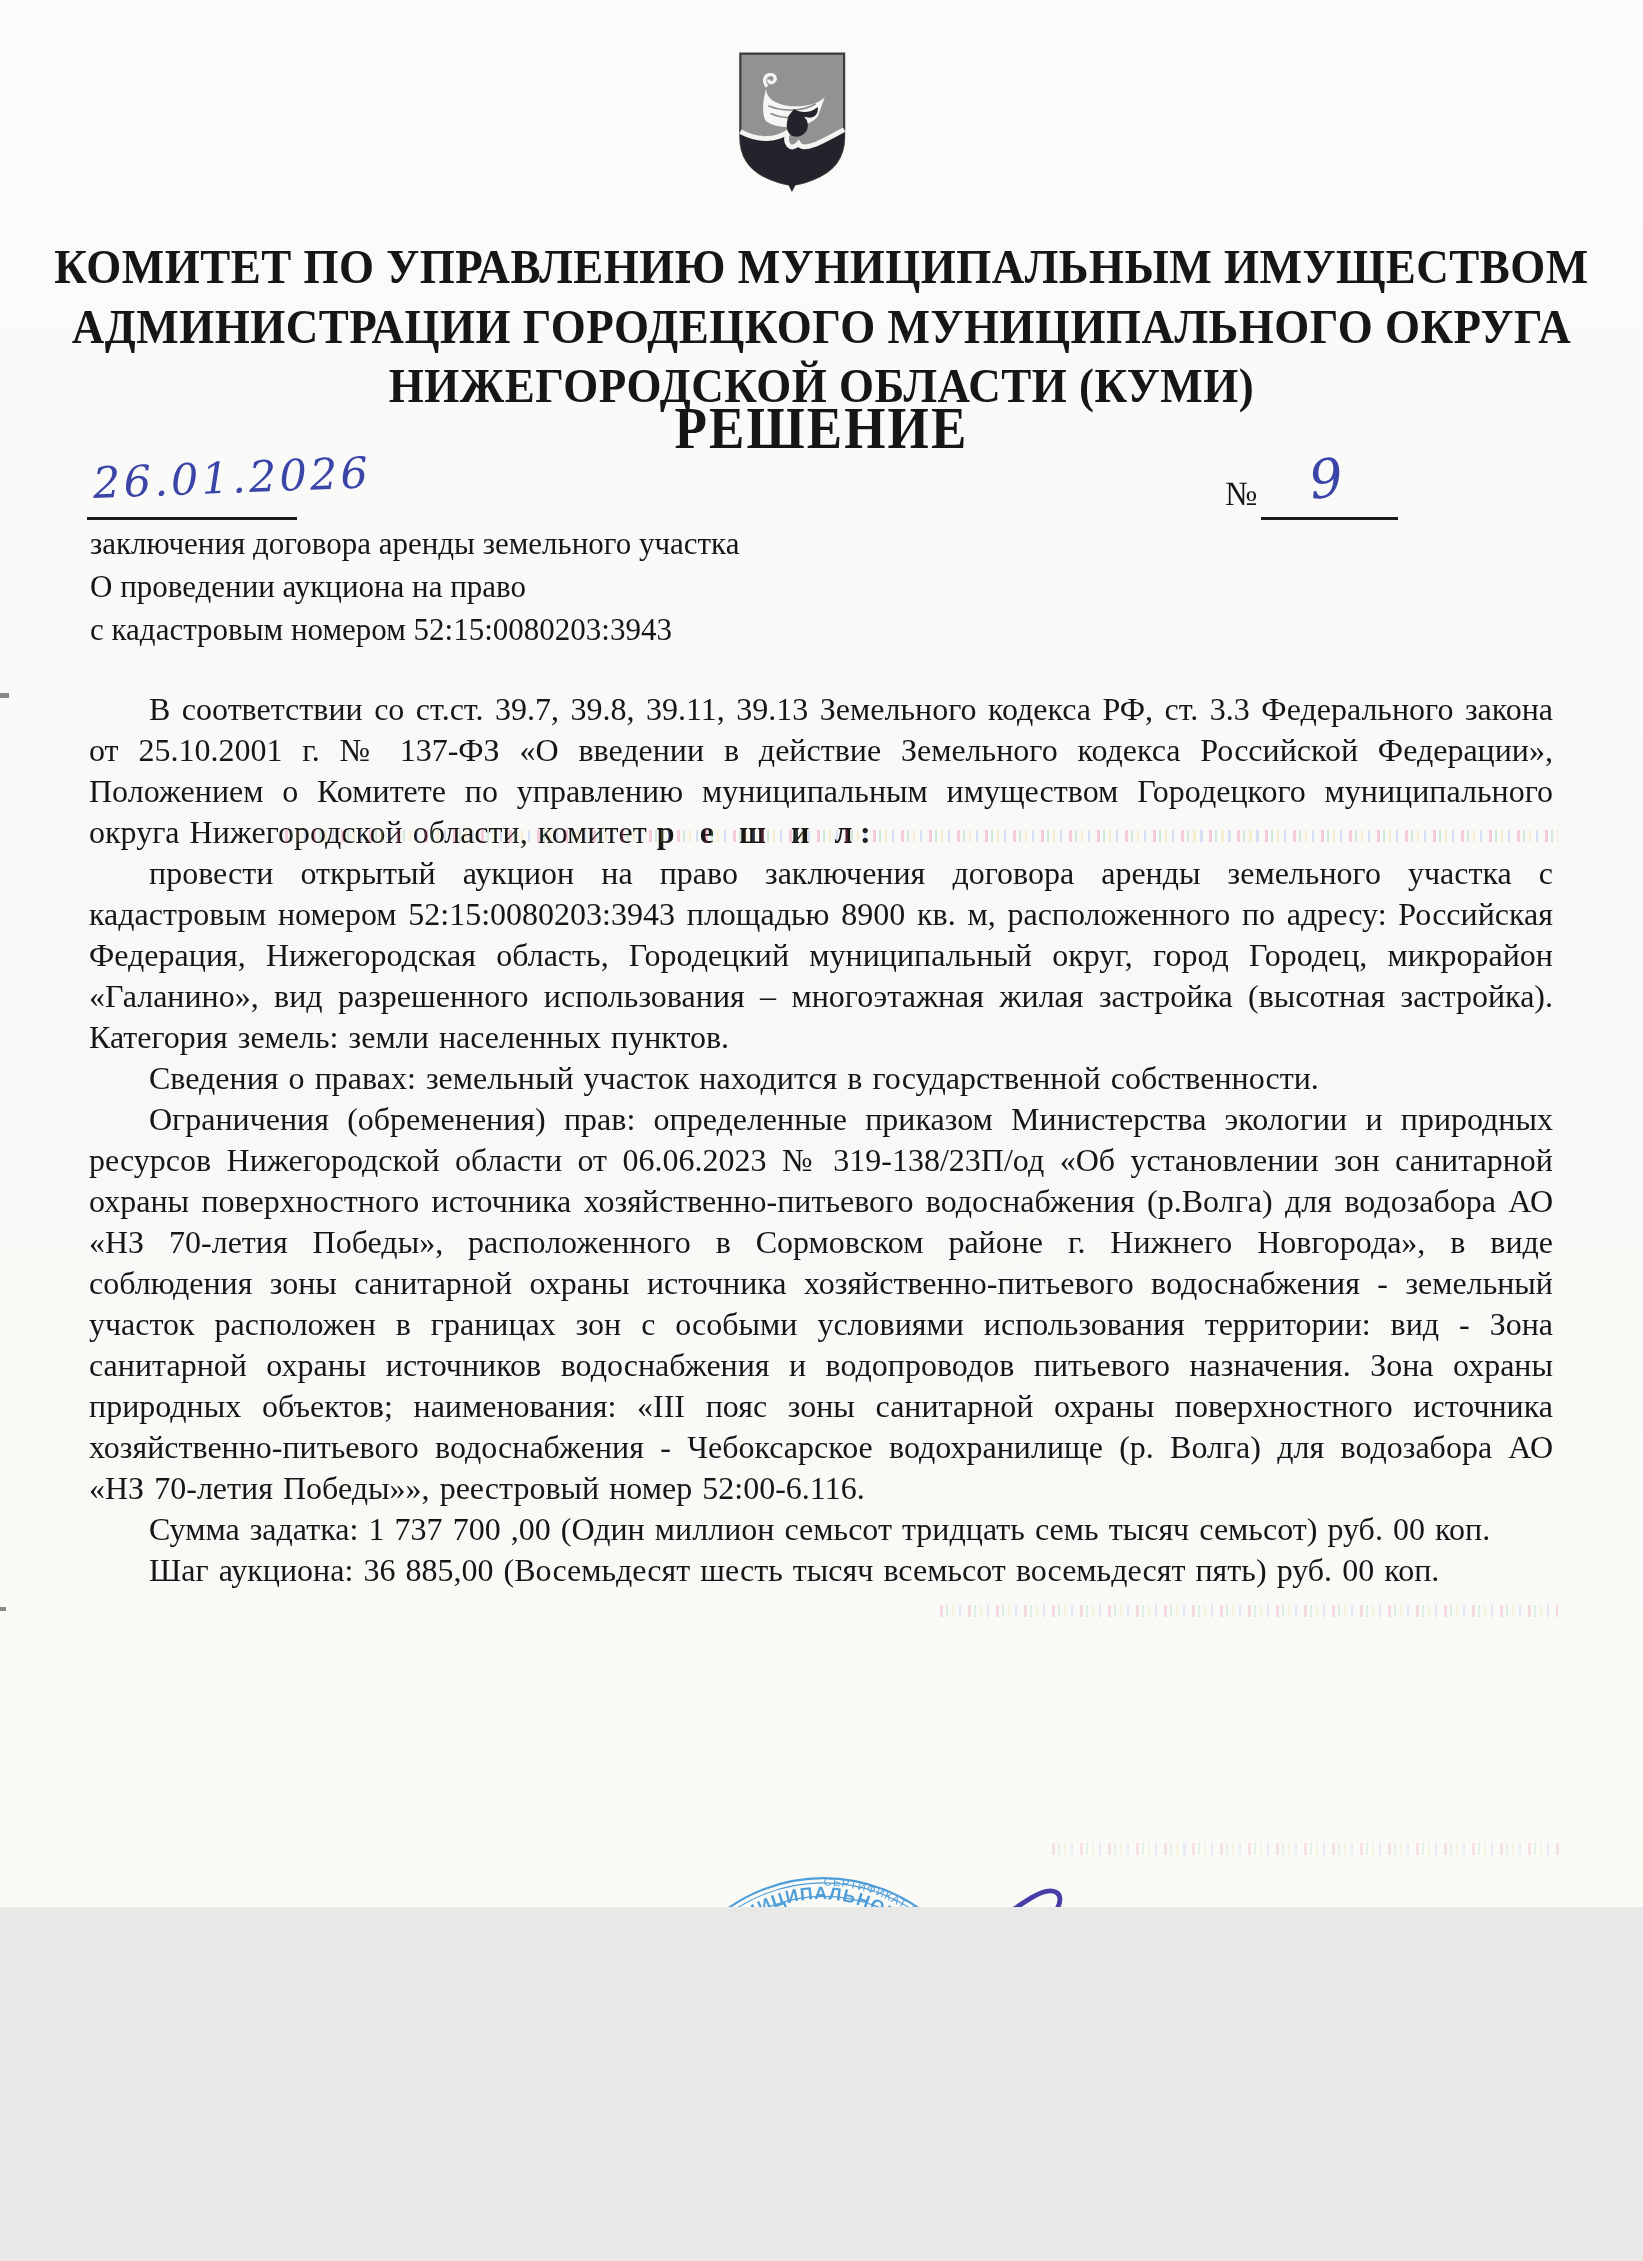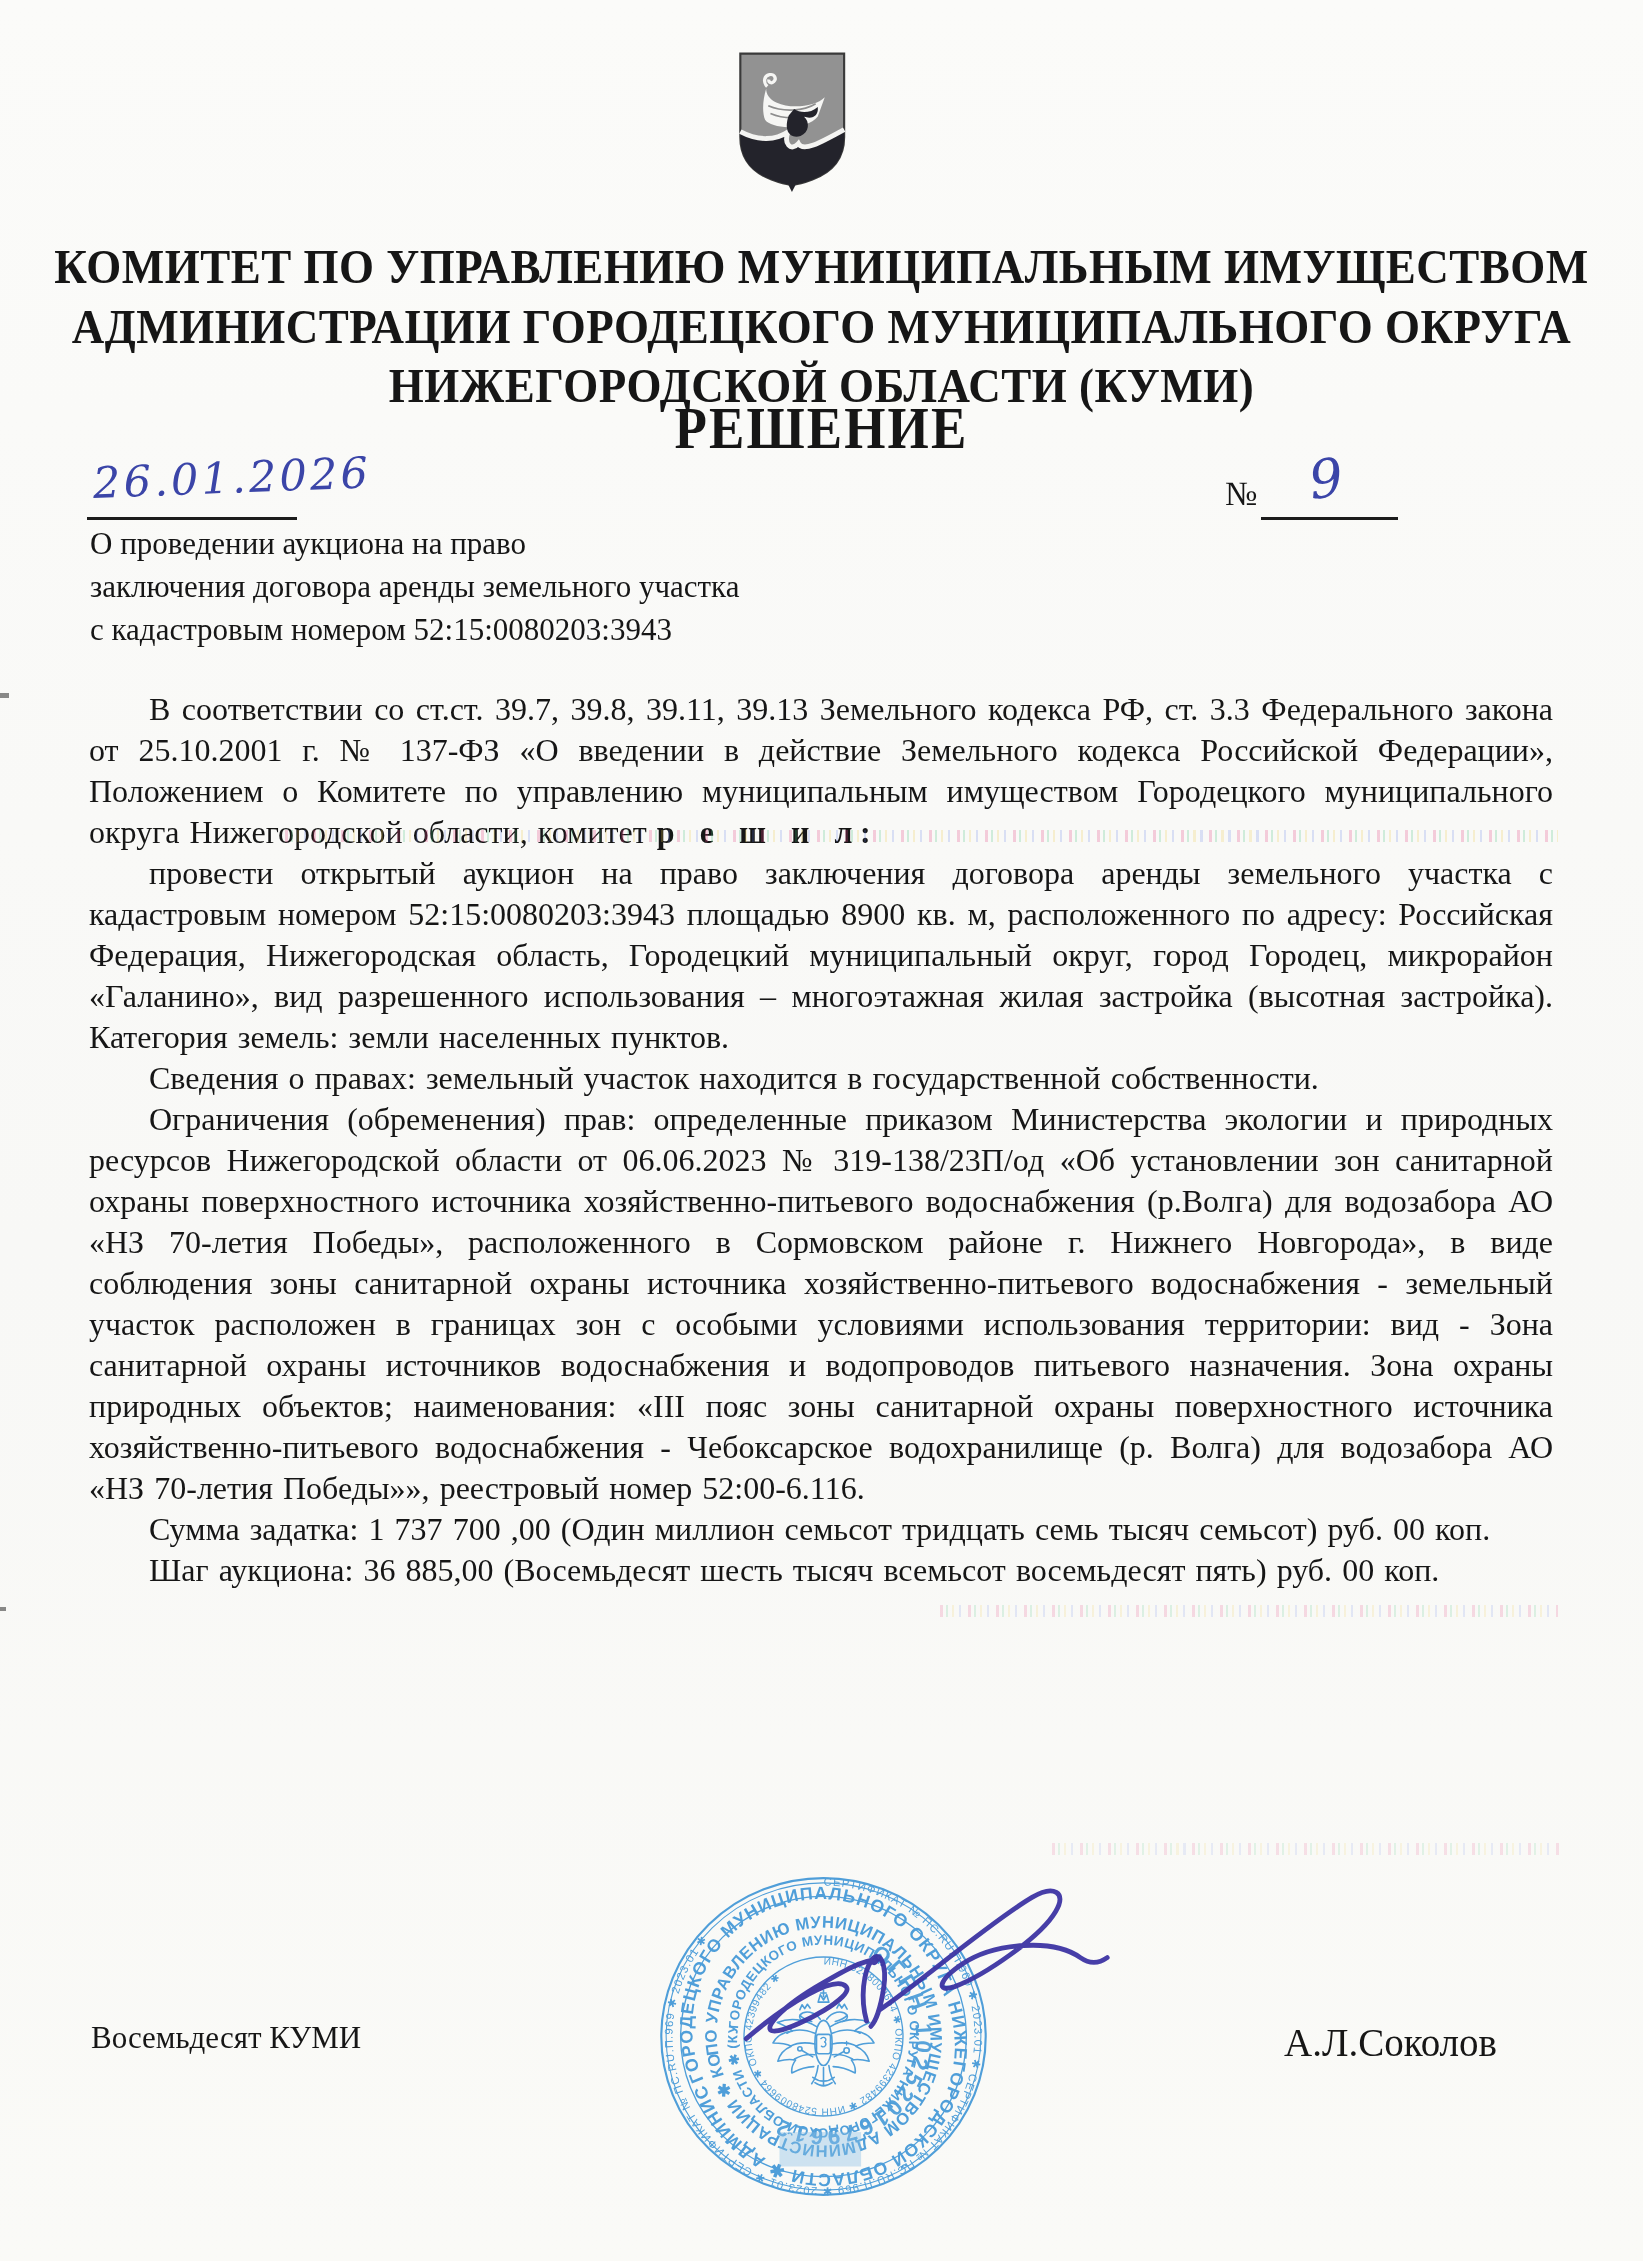--- a/index.html
+++ b/index.html
@@ -1,18 +1,18 @@
 <!DOCTYPE html>
 <html style="font-size:8.6px"><head>
 <meta charset="utf-8">
 <style>
   html,body{margin:0;padding:0;background:#e8e8e6;}
   #page{
     position:relative;
-    width:1643px;height:2261px;
+    width:1643px;height:1907px;
     background:#faFAf8;
     background:linear-gradient(180deg,#fbfbf9 0%,#f8f8f6 55%,#fafaf7 100%);
     font-family:"Liberation Serif", serif;
     color:#161616;
     overflow:hidden;
   }
   .abs{position:absolute;}
   
   #coat{left:737px;top:51px;width:111px;height:142px;}
   
@@ -104,22 +104,22 @@
 
   <div class="abs doc-title">РЕШЕНИЕ</div>
 
   <div id="date-script" class="abs script">26.01.2026</div>
   <div id="date-underline" class="abs ink-line"></div>
   <div id="num-sign" class="abs">№</div>
   <div id="num-underline" class="abs ink-line"></div>
   <div id="num-value" class="abs script">9</div>
 
   <div id="subject" class="abs">
+    <div>заключения договора аренды земельного участка</div>
     <div>О проведении аукциона на право</div>
-    <div>заключения договора аренды земельного участка</div>
     <div>с кадастровым номером 52:15:0080203:3943</div>
   </div>
 
   <div id="body-text" class="abs">
     <p><span>В соответствии со ст.ст. 39.7, 39.8, 39.11, 39.13 Земельного кодекса РФ, ст. 3.3 Федерального закона от 25.10.2001 г. № 137-ФЗ «О введении в действие Земельного кодекса Российской Федерации», Положением о Комитете по управлению муниципальным имуществом Городецкого муниципального округа Нижегородской области, комитет</span> <span class="resolved">р е ш и л:</span></p>
     <p>провести открытый аукцион на право заключения договора аренды земельного участка с кадастровым номером 52:15:0080203:3943 площадью  8900 кв. м, расположенного по адресу: Российская Федерация, Нижегородская область, Городецкий муниципальный округ, город Городец, микрорайон «Галанино», вид разрешенного использования – многоэтажная жилая застройка (высотная застройка). Категория земель: земли населенных пунктов.</p>
     <p>Сведения о правах: земельный участок находится в государственной собственности.</p>
     <p>Ограничения (обременения) прав: определенные приказом Министерства экологии и природных ресурсов Нижегородской области от 06.06.2023 № 319-138/23П/од «Об установлении зон санитарной охраны поверхностного источника хозяйственно-питьевого водоснабжения (р.Волга) для водозабора АО «НЗ 70-летия Победы», расположенного в Сормовском районе г. Нижнего Новгорода»,  в виде соблюдения зоны санитарной охраны источника хозяйственно-питьевого водоснабжения - земельный участок расположен в границах зон с особыми условиями использования территории: вид - Зона санитарной охраны источников водоснабжения и водопроводов питьевого назначения. Зона охраны природных объектов; наименования: «III пояс зоны санитарной охраны поверхностного источника хозяйственно-питьевого водоснабжения - Чебоксарское водохранилище (р. Волга) для водозабора АО «НЗ 70-летия Победы»», реестровый номер 52:00-6.116.</p>
     <p>Сумма задатка: 1 737 700 ,00 (Один миллион семьсот тридцать семь тысяч семьсот) руб. 00 коп.</p>
     <p>Шаг аукциона: 36 885,00 (Восемьдесят шесть тысяч всемьсот восемьдесят пять) руб. 00 коп.</p>

